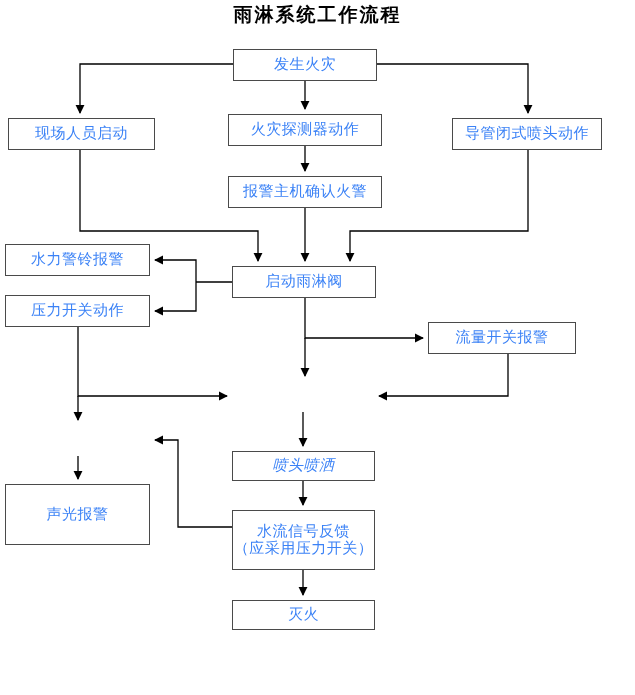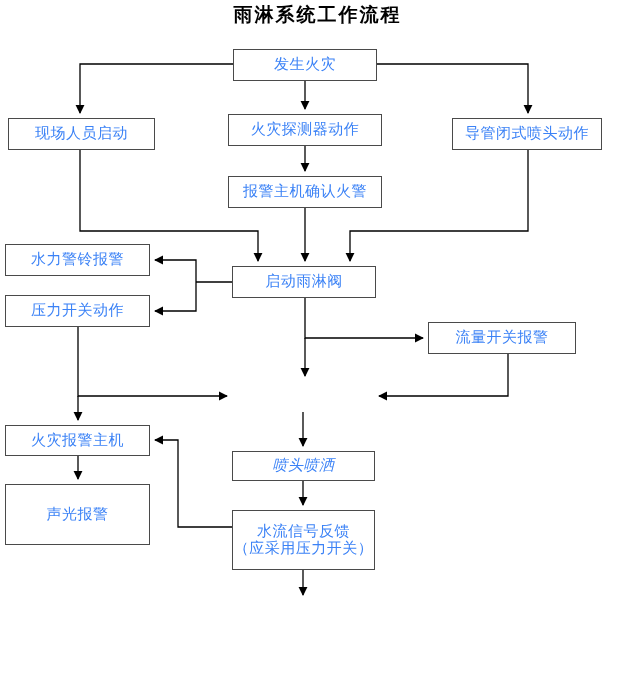--- a/index.html
+++ b/index.html
@@ -143,31 +143,31 @@
 
   <div class="node" style="left:5px;top:295px;width:145px;height:32px;">
     <span>压力开关动作</span>
   </div>
 
   <div class="node" style="left:428px;top:322px;width:148px;height:32px;">
     <span>流量开关报警</span>
   </div>
 
 
-  <div class="node" style="left:5px;top:425px;width:145px;height:31px;">
-    <span>火灾报警主机</span>
-  </div>
 
   <div class="node" style="left:232px;top:451px;width:143px;height:30px;font-style:italic;">
     <span>喷头喷洒</span>
   </div>
 
   <div class="node" style="left:5px;top:484px;width:145px;height:61px;">
     <span>声光报警</span>
   </div>
 
   <div class="node" style="left:232px;top:510px;width:143px;height:60px;">
     <span>水流信号反馈</span>
     <span class="line2">（应采用压力开关）</span>
   </div>
 
+  <div class="node" style="left:232px;top:600px;width:143px;height:30px;">
+    <span>灭火</span>
+  </div>
 
 </div>
 
 </body></html>

